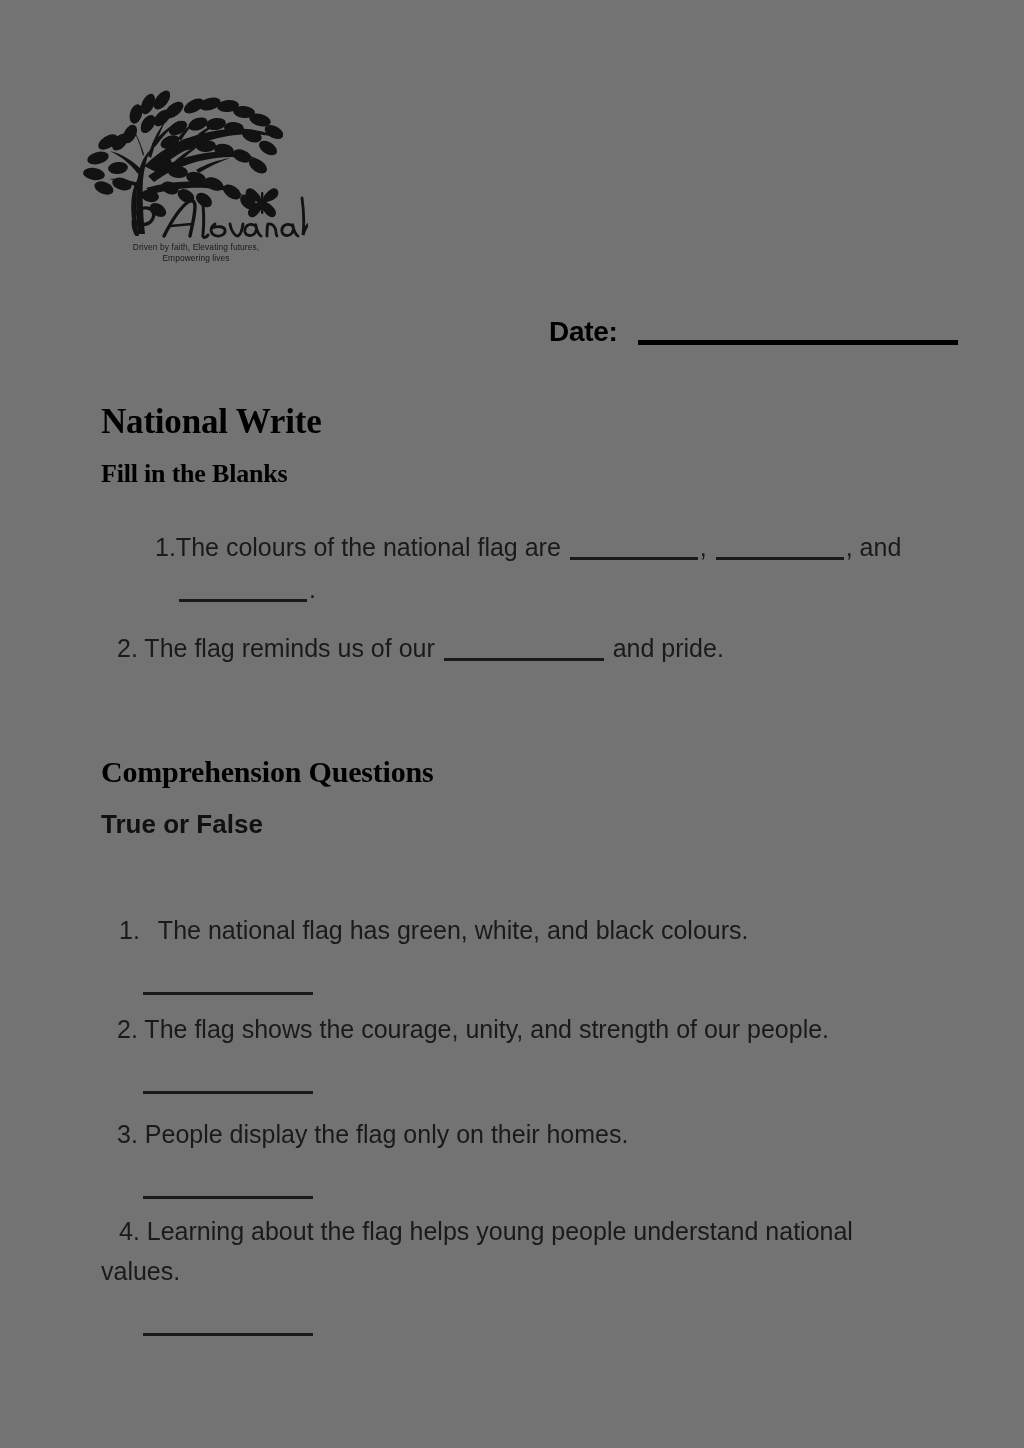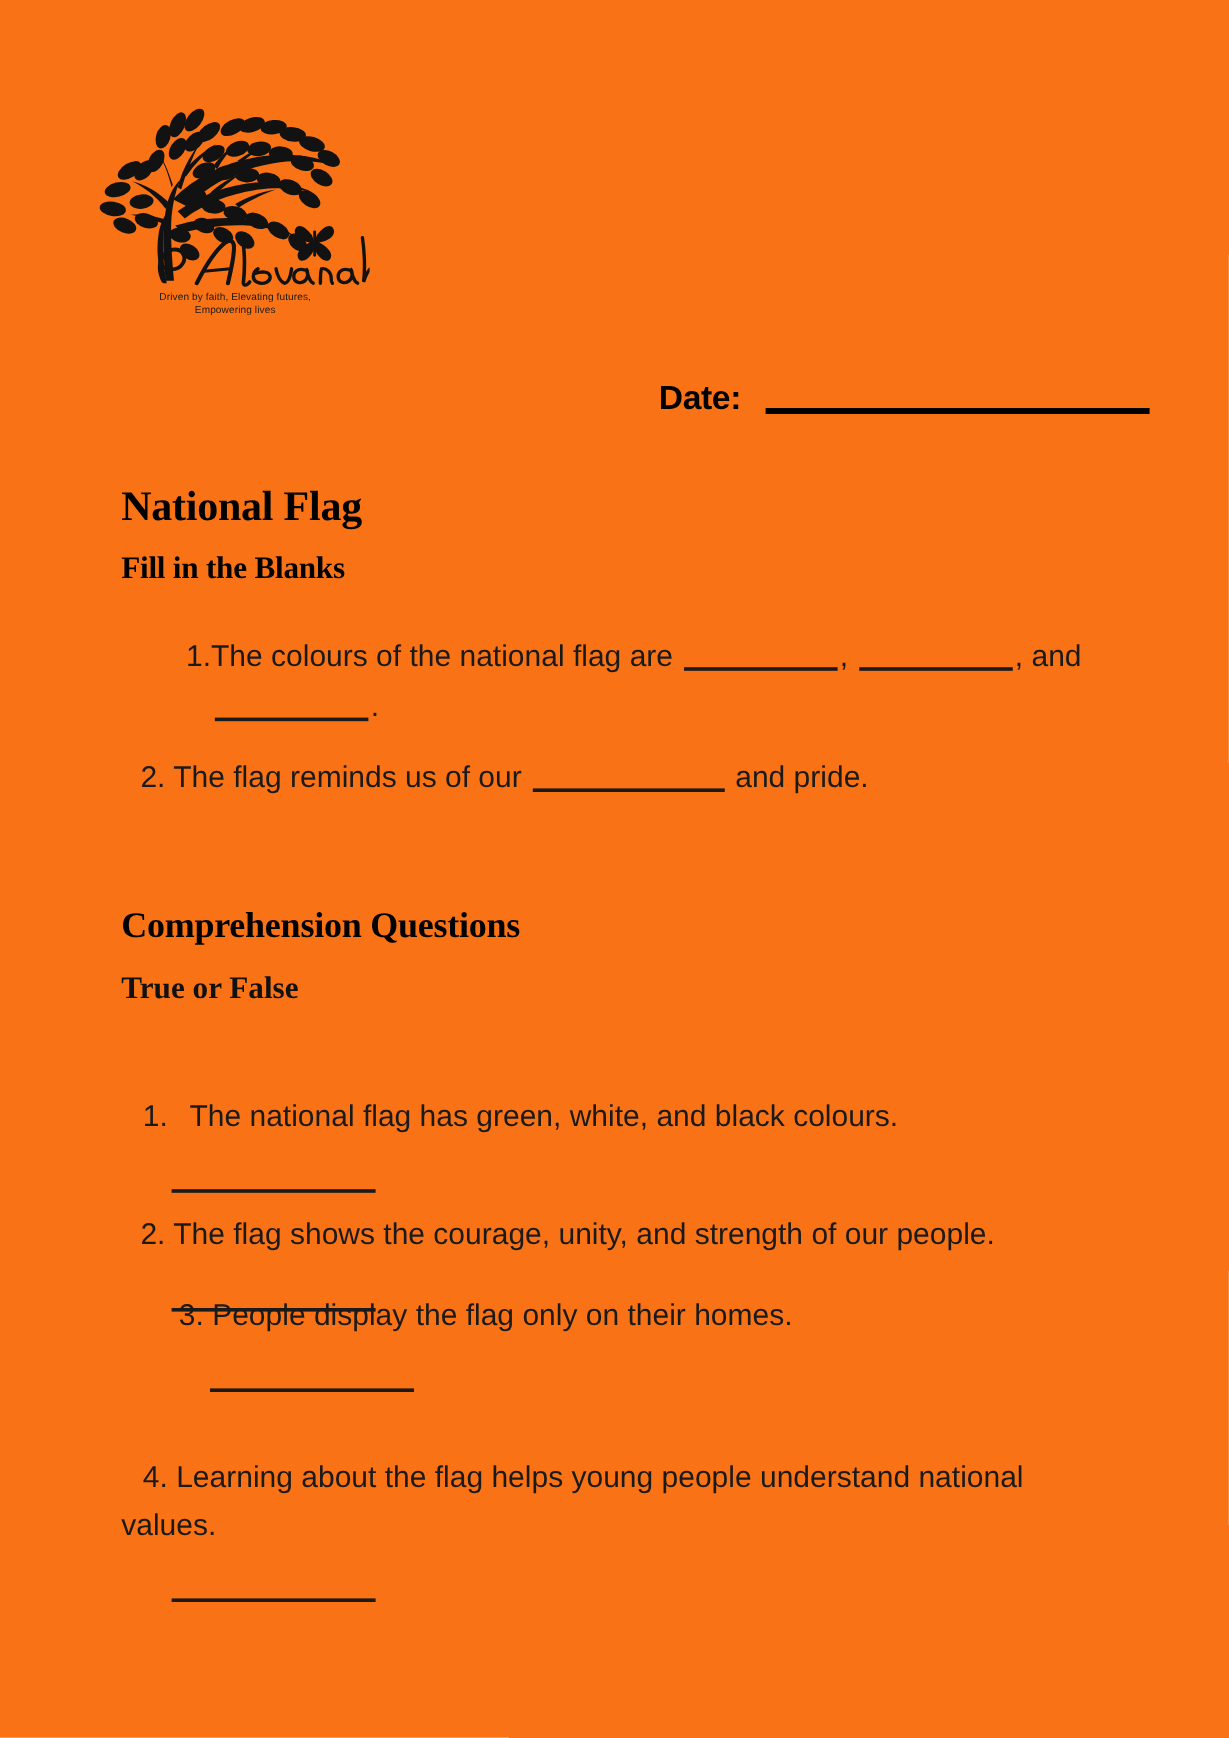--- a/index.html
+++ b/index.html
@@ -12,21 +12,21 @@
     height: 1448px;
     position: relative;
     font-family: "Liberation Sans", sans-serif;
     color: #111111;
     overflow: hidden;
   }
 
   .page {
     position: absolute;
     inset: 0;
-    background: #f97316;
+    background: #737373;
   }
 
   
   .logo-block {
     position: absolute;
     left: 78px;
     top: 84px;
     width: 230px;
     height: 180px;
   }
@@ -96,21 +96,21 @@
   #title-comprehension {
     top: 753px;
     font-size: 30px;
     line-height: 38px;
     letter-spacing: -0.2px;
   }
 
   .h-sans-bold {
     position: absolute;
     left: 101px;
-    font-family: Liberation Serif, serif;
+    font-family: Liberation Sans, sans-serif;
     font-weight: bold;
     font-size: 26px;
     line-height: 32px;
     color: #111111;
     white-space: nowrap;
   }
   #title-true-false { top: 808px; }
 
   .instruction {
     position: absolute;
@@ -148,21 +148,21 @@
   
   #fib-1 { left: 119px; top: 527px; width: 800px; margin-left: 36px; }
   #fib-1 .line2 { display: block; margin-top: 2px; padding-left: 22px; }
   #fib-2 { left: 117px; top: 628px; width: 760px; }
 
   
   .tf-item { position: absolute; font-family: Liberation Sans, sans-serif;
              font-size: 25px; line-height: 40px; color: #1a1a1a; }
   #tf-1 { left: 119px; top: 910px; width: 820px; }
   #tf-2 { left: 117px; top: 1009px; width: 830px; }
-  #tf-3 { left: 117px; top: 1076px; width: 820px; margin-left: 32px; }
+  #tf-3 { left: 117px; top: 1114px; width: 820px; }
   #tf-4 { left: 101px; top: 1211px; width: 830px; }
 
   .tf-answer-line {
     display: block;
     margin-top: 12px;
   }
   #tf-1 .tf-answer-line { padding-left: 22px; }
   #tf-2 .tf-answer-line { padding-left: 24px; }
   #tf-3 .tf-answer-line { padding-left: 24px; }
   #tf-4 .tf-answer-line { padding-left: 40px; }
@@ -292,21 +292,21 @@
     </svg>
   </div>
 
   <div class="namedate-row">
     <div class="nd-group date">
       <span class="nd-label">Date:</span>
       <span class="nd-rule date-rule"></span>
     </div>
   </div>
 
-  <div class="h-serif" id="title-national-flag">National Flag</div>
+  <div class="h-serif" id="title-national-flag">National Write</div>
 
   <div class="h-serif" id="title-fill-blanks">Fill in the Blanks</div>
 
   <div class="q-item" id="fib-1">
     <span class="q-text">
       <span>1.</span><span>The colours of the national flag are </span><span class="blank w-sm"></span><span>, </span><span class="blank w-sm"></span><span>, and</span>
     </span>
     <span class="line2">
       <span class="blank w-sm"></span><span>.</span>
     </span>

